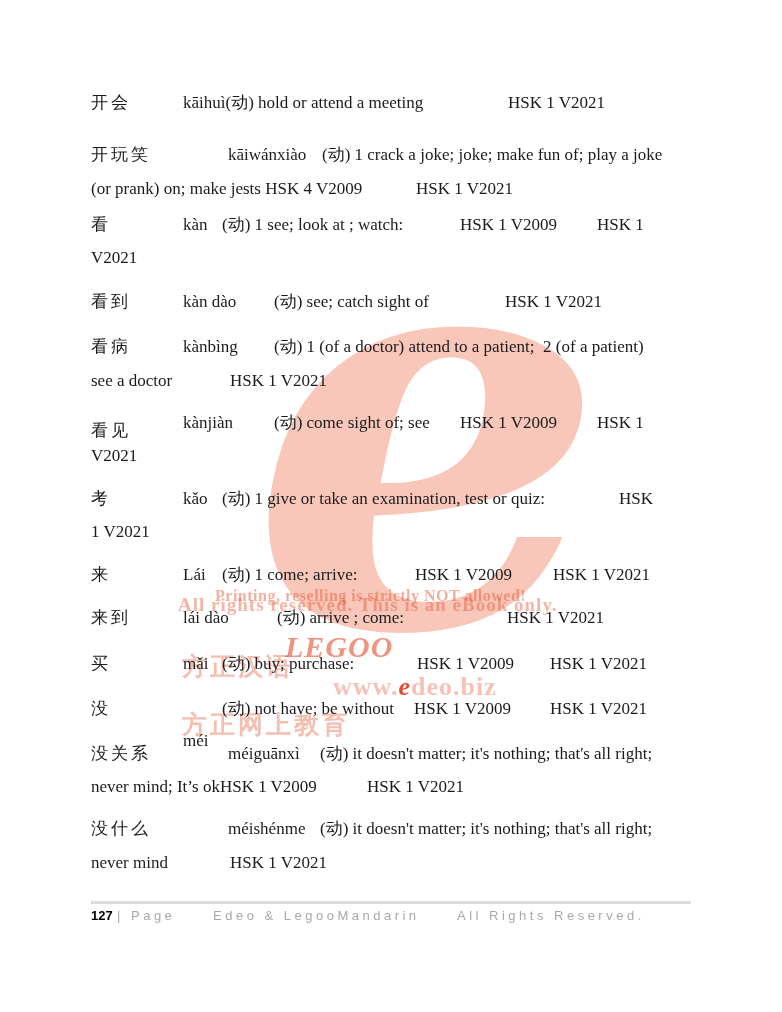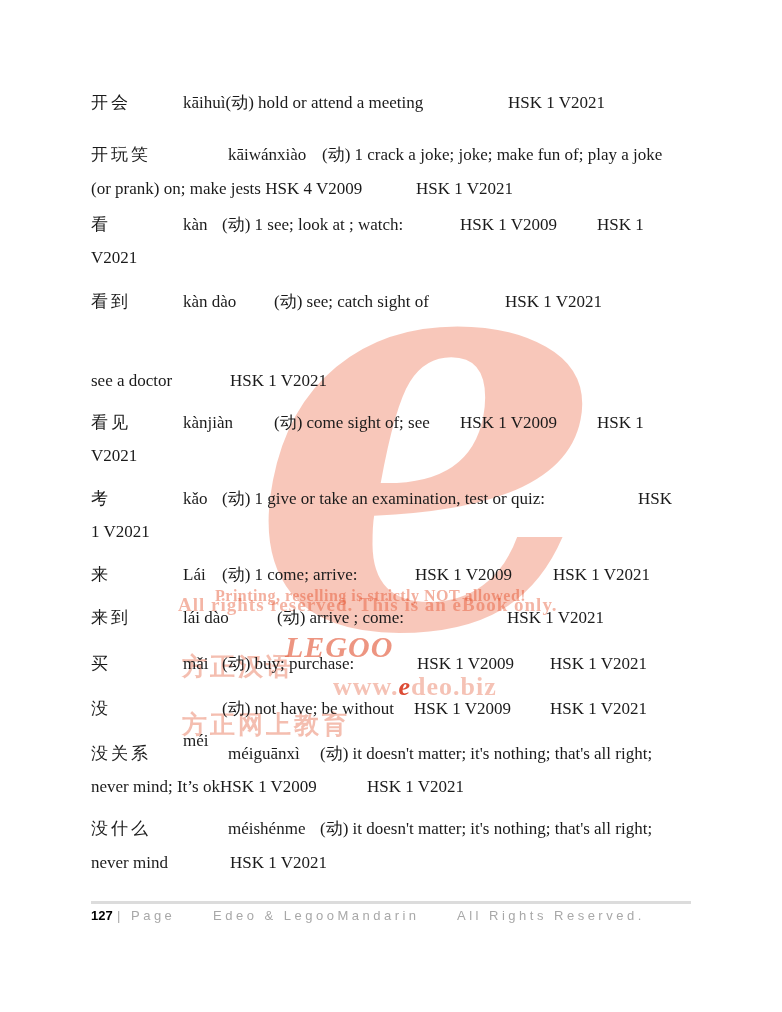--- a/index.html
+++ b/index.html
@@ -90,39 +90,44 @@
       </div>
       <div class="vline" style="top: 246px;">
         <span class="seg" style="left: 91px;">V2021</span>
       </div>
       <div class="vline" style="top: 290px;">
         <span class="seg cn" style="left: 91px;">看到</span>
         <span class="seg" style="left: 183px;">kàn dào</span>
         <span class="seg" style="left: 274px;">(动) see; catch sight of</span>
         <span class="seg" style="left: 505px;">HSK 1 V2021</span>
       </div>
+      <div class="vline" style="top: 335px;">
+        <span class="seg cn" style="left: 91px;">看病</span>
+        <span class="seg" style="left: 183px;">kànbìng</span>
+        <span class="seg" style="left: 274px;">(动) 1 (of a doctor) attend to a patient;  2 (of a patient)</span>
+      </div>
       <div class="vline" style="top: 369px;">
         <span class="seg" style="left: 91px;">see a doctor</span>
         <span class="seg" style="left: 230px;">HSK 1 V2021</span>
       </div>
       <div class="vline" style="top: 411px;">
-        <span class="seg cn" style="left: 91px;">看见</span>
+        <span class="seg cn" style="left: 91px; margin-top: 8px;">看见</span>
         <span class="seg" style="left: 183px;">kànjiàn</span>
         <span class="seg" style="left: 274px;">(动) come sight of; see</span>
         <span class="seg" style="left: 460px;">HSK 1 V2009</span>
         <span class="seg" style="left: 597px;">HSK 1</span>
       </div>
       <div class="vline" style="top: 444px;">
         <span class="seg" style="left: 91px;">V2021</span>
       </div>
       <div class="vline" style="top: 487px;">
         <span class="seg cn" style="left: 91px;">考</span>
         <span class="seg" style="left: 183px;">kǎo</span>
         <span class="seg" style="left: 222px;">(动) 1 give or take an examination, test or quiz:</span>
-        <span class="seg" style="left: 638px;">HSK</span>
+        <span class="seg" style="left: 619px;">HSK</span>
       </div>
       <div class="vline" style="top: 520px;">
         <span class="seg" style="left: 91px;">1 V2021</span>
       </div>
       <div class="vline" style="top: 563px;">
         <span class="seg cn" style="left: 91px;">来</span>
         <span class="seg" style="left: 183px;">Lái</span>
         <span class="seg" style="left: 222px; text-align: right;">(动) 1 come; arrive:</span>
         <span class="seg" style="left: 415px;">HSK 1 V2009</span>
         <span class="seg" style="left: 553px;">HSK 1 V2021</span>

